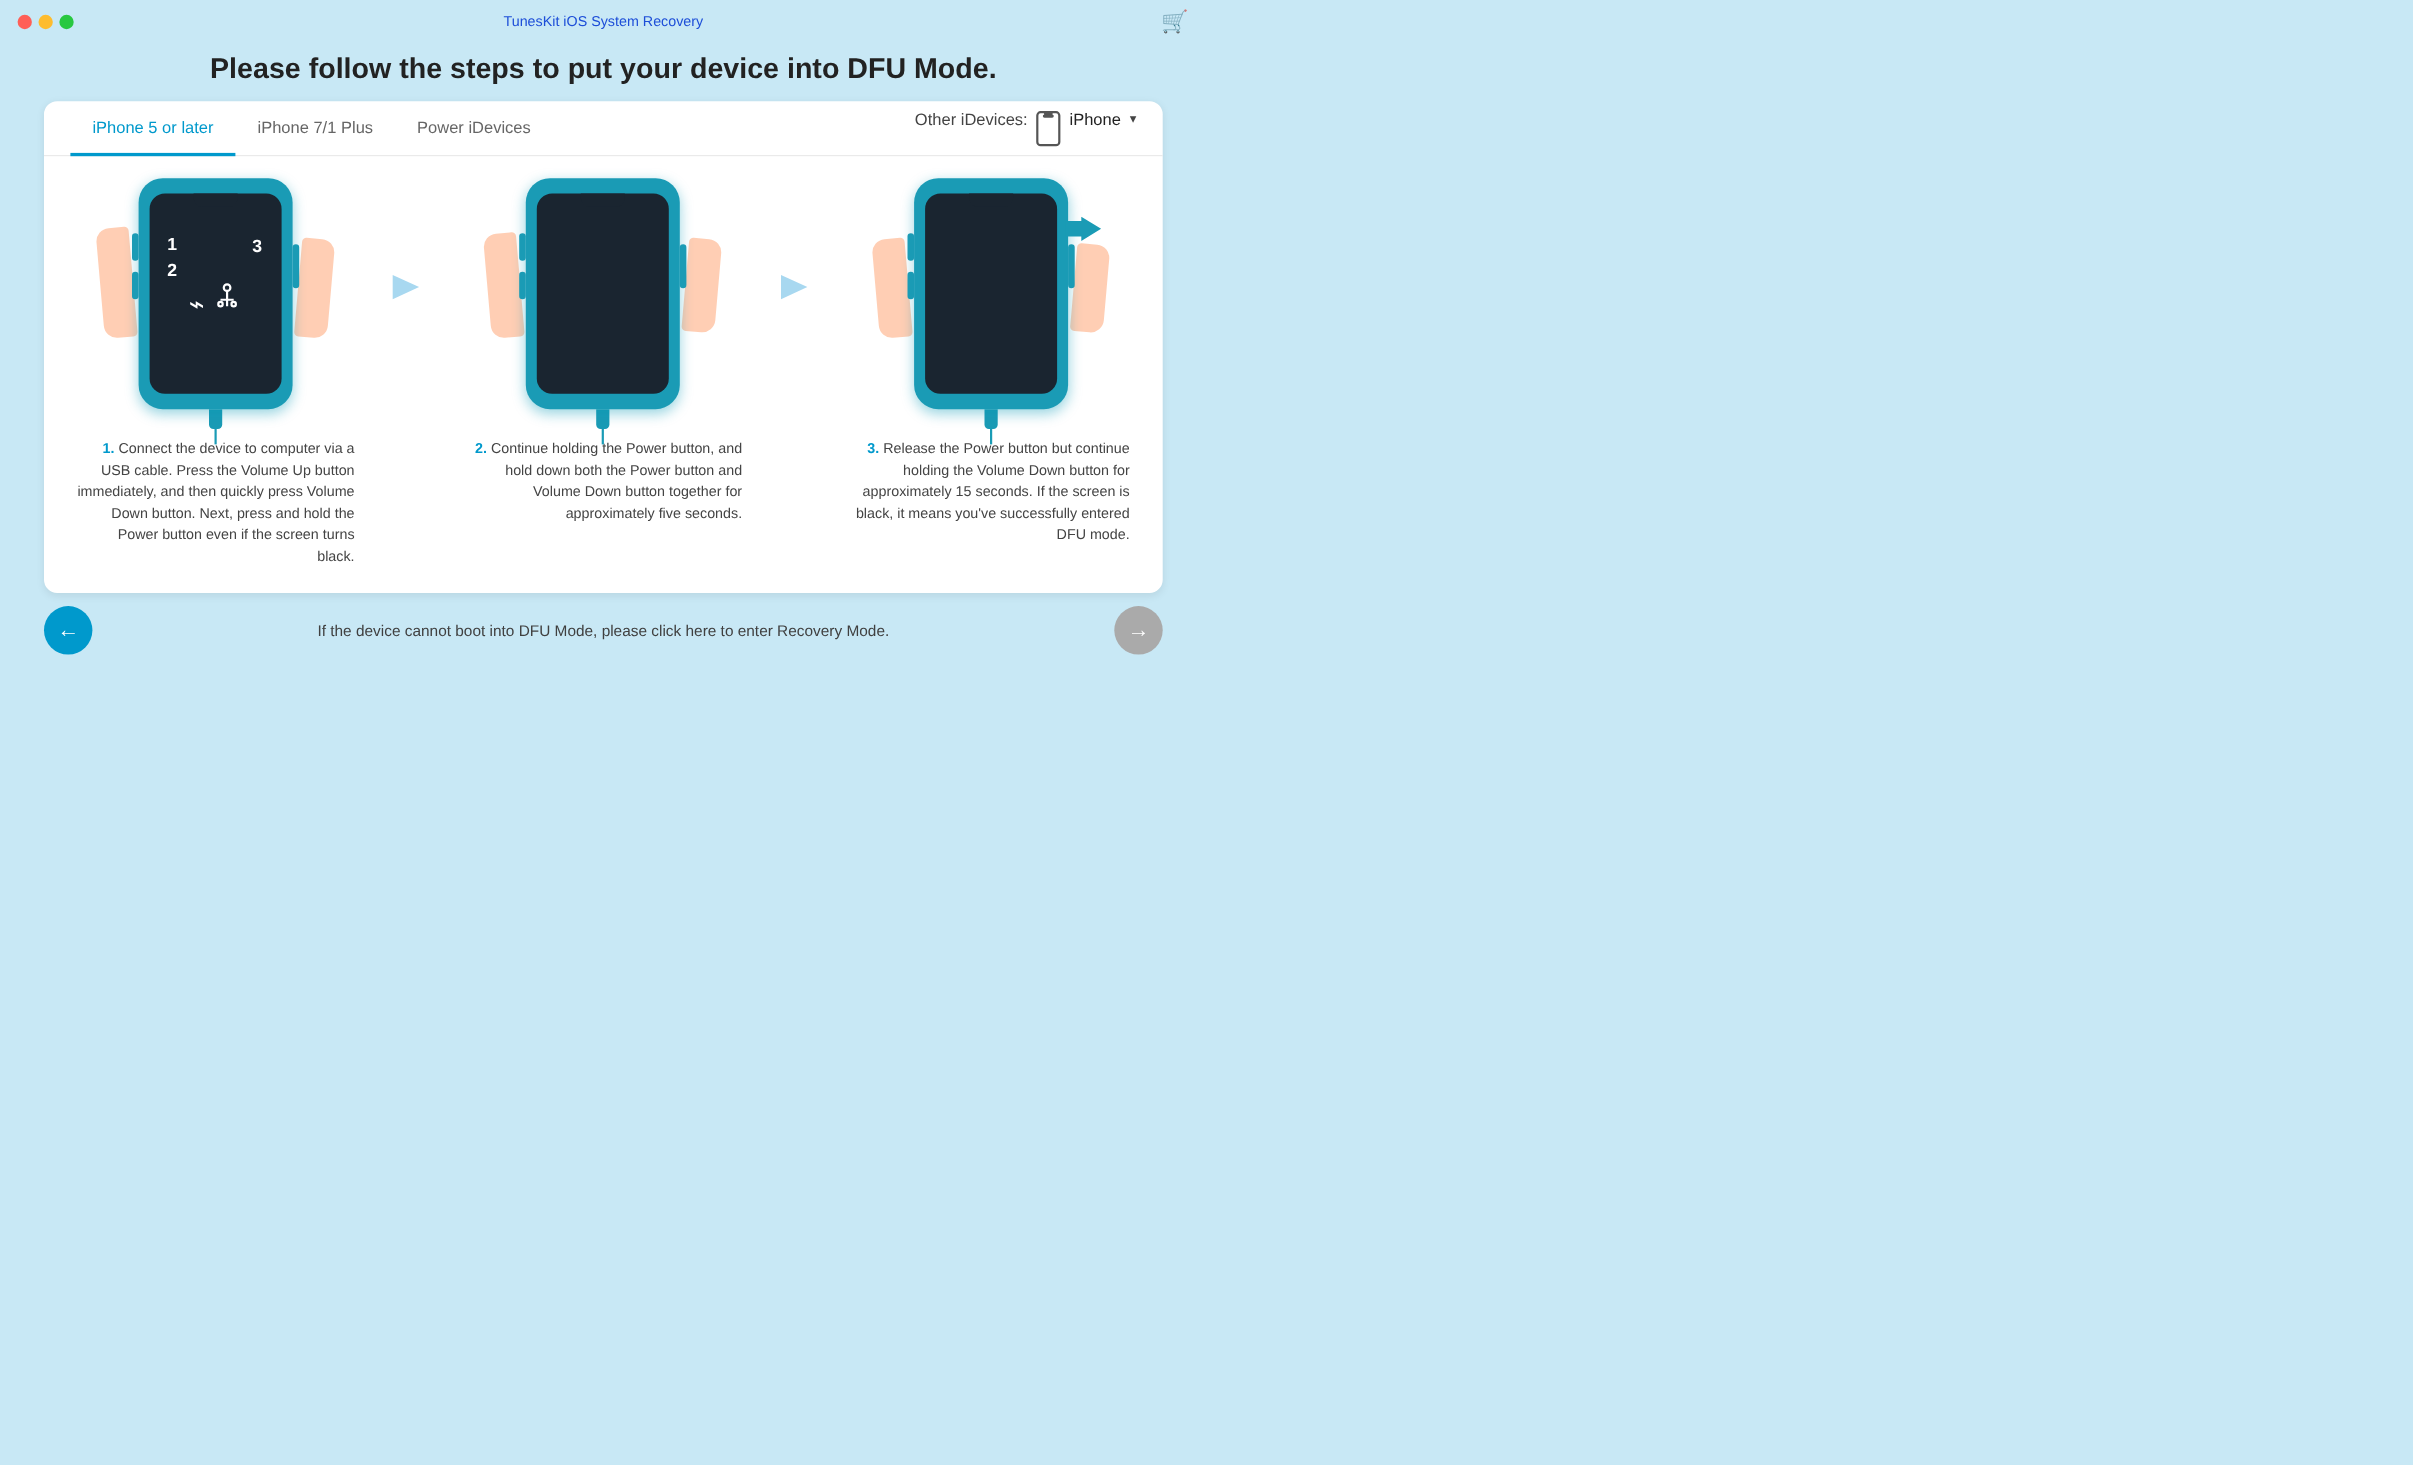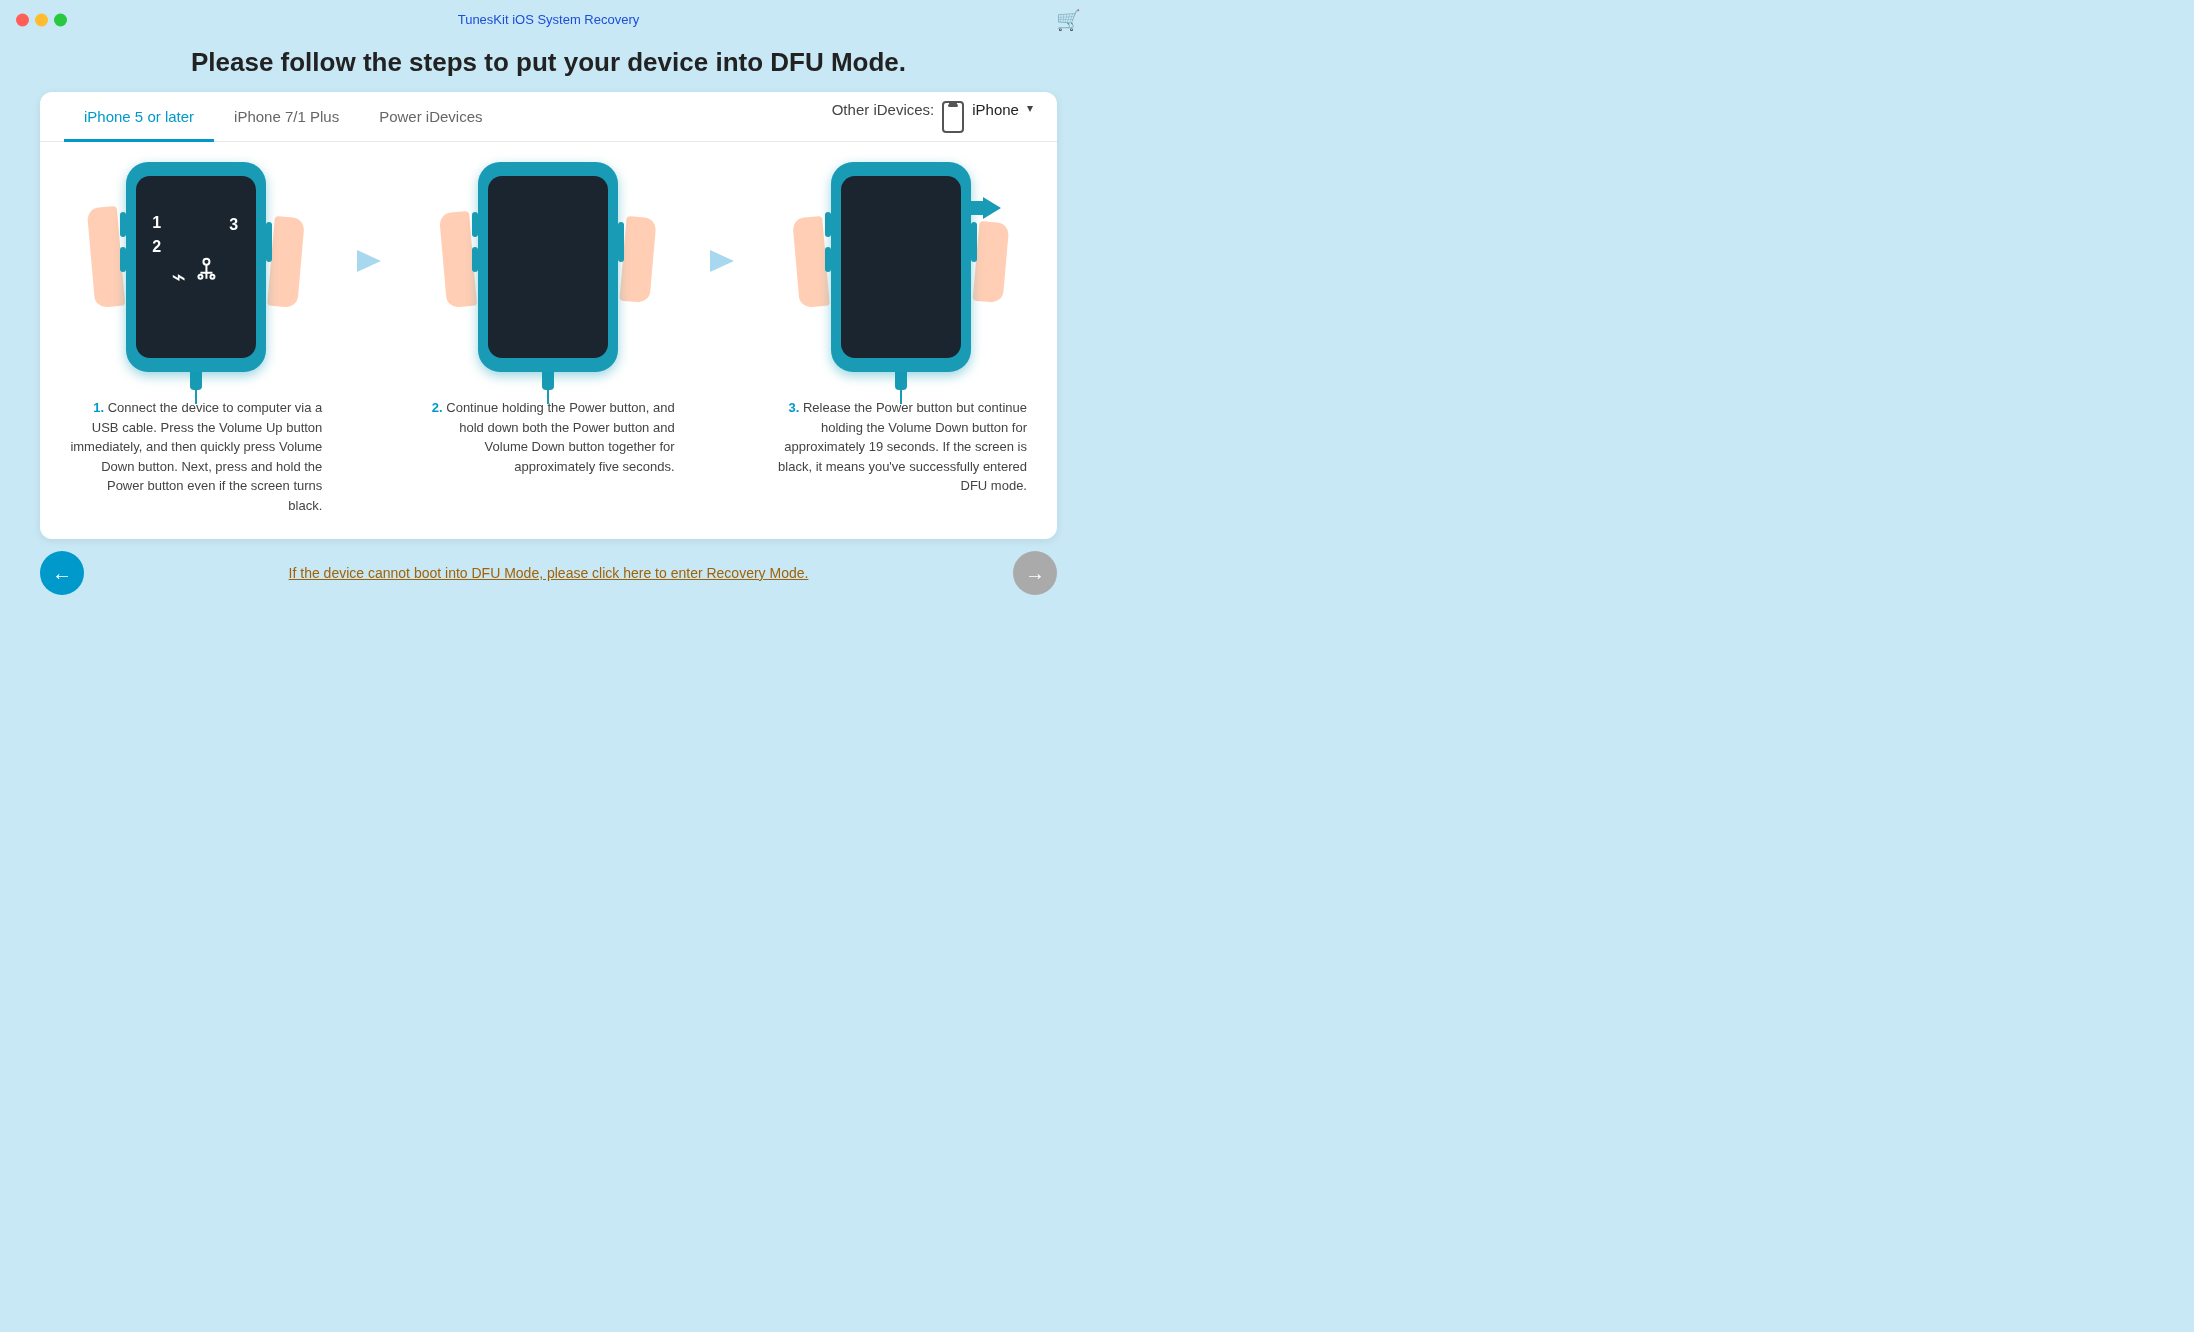--- a/index.html
+++ b/index.html
@@ -247,22 +247,21 @@
       font-size: 20px;
       color: white;
     }
     .nav-btn-back {
       background: #0099cc;
     }
     .nav-btn-next {
       background: #aaa;
     }
     .recovery-link {
-      color: #a16207;
-      text-decoration: underline;
+      color: #404040;
       font-size: 14px;
       cursor: pointer;
     }
   </style>
 </head>
 <body>
 
 <div class="title-bar">
   <div class="traffic-lights">
     <div class="traffic-light tl-red"></div>
@@ -386,21 +385,21 @@
             <svg width="32" height="22" viewBox="0 0 32 22">
               <polygon points="0,4 0,18 14,18 14,22 32,11 14,0 14,4" fill="#1a9bb5"></polygon>
             </svg>
           </div>
         </div>
         <div class="phone-connector"></div>
         <div style="width:2px;height:14px;background:#1a9bb5;margin:0 auto;"></div>
       </div>
       <div class="step-text">
         <span class="step-num-label">3.</span>
-        <span>Release the Power button but continue holding the Volume Down button for approximately 19 seconds. If the screen is black, it means you've successfully entered DFU mode.</span>
+        <span>Release the Power button but continue holding the Volume Down button for approximately 15 seconds. If the screen is black, it means you've successfully entered DFU mode.</span>
       </div>
     </div>
 
   </div>
 </div>
 
 <div class="footer">
   <button class="nav-btn nav-btn-back">←</button>
   <a class="recovery-link">If the device cannot boot into DFU Mode, please click here to enter Recovery Mode.</a>
   <button class="nav-btn nav-btn-next">→</button>

